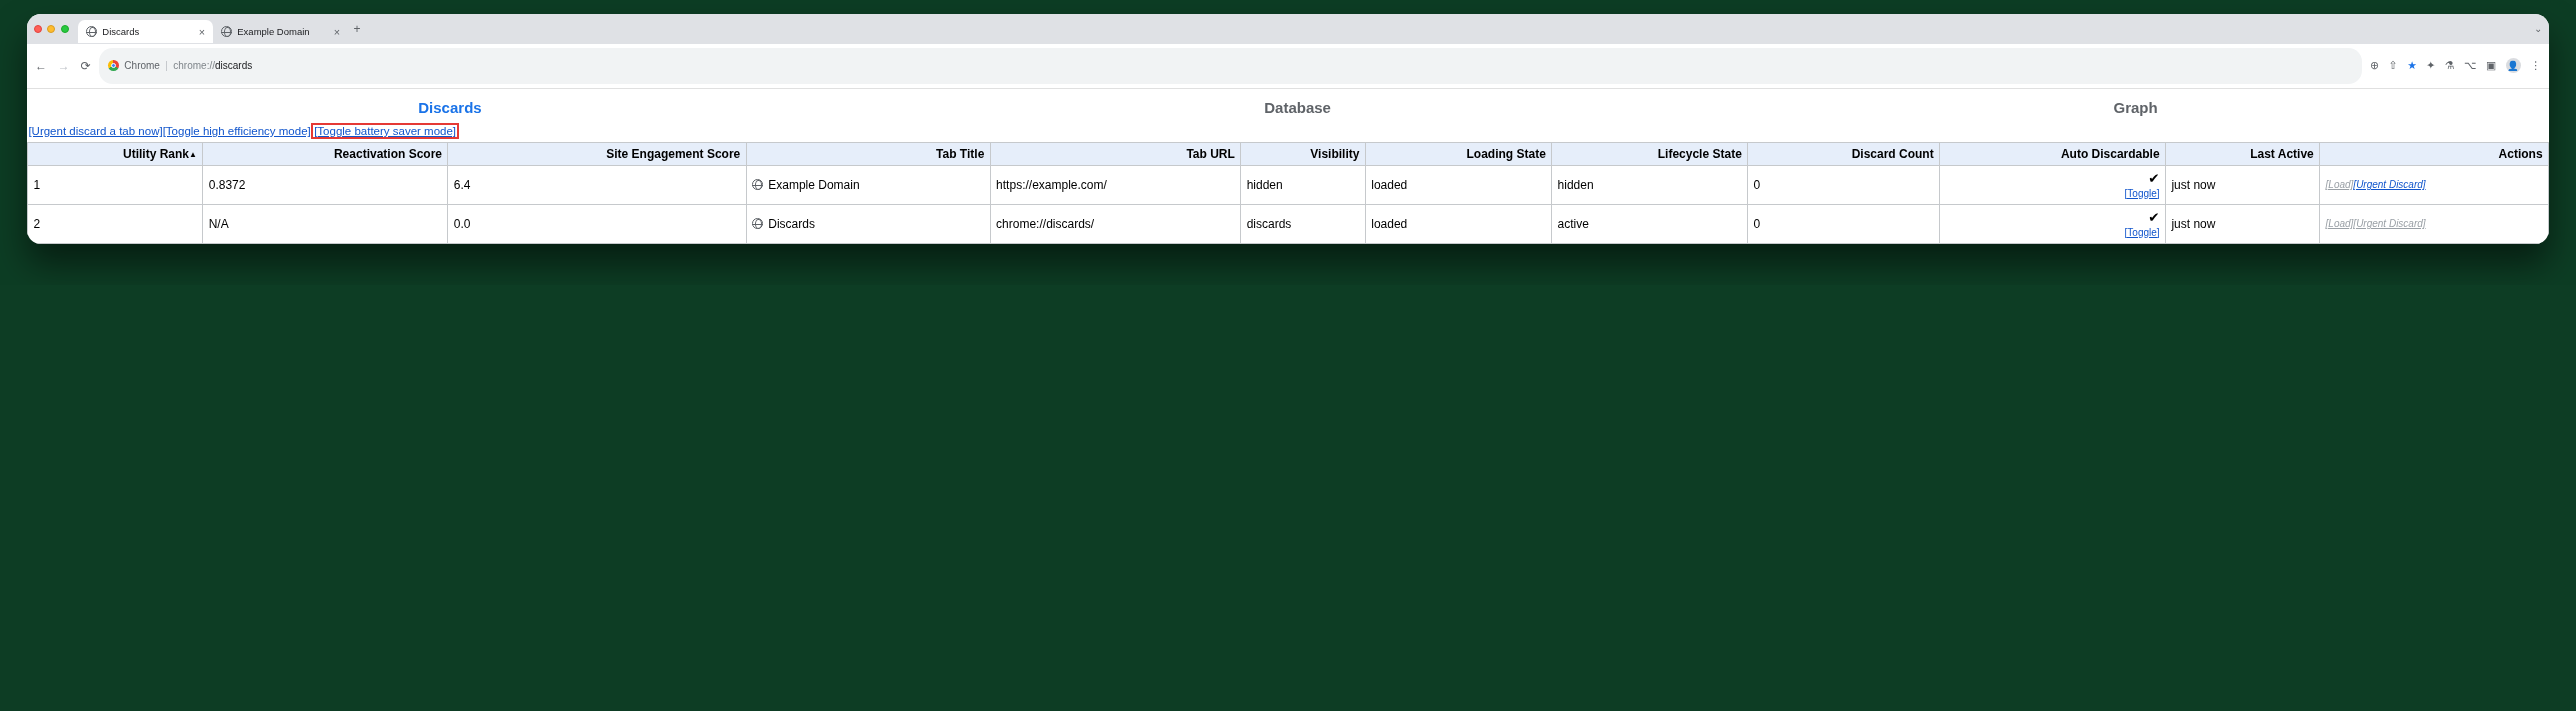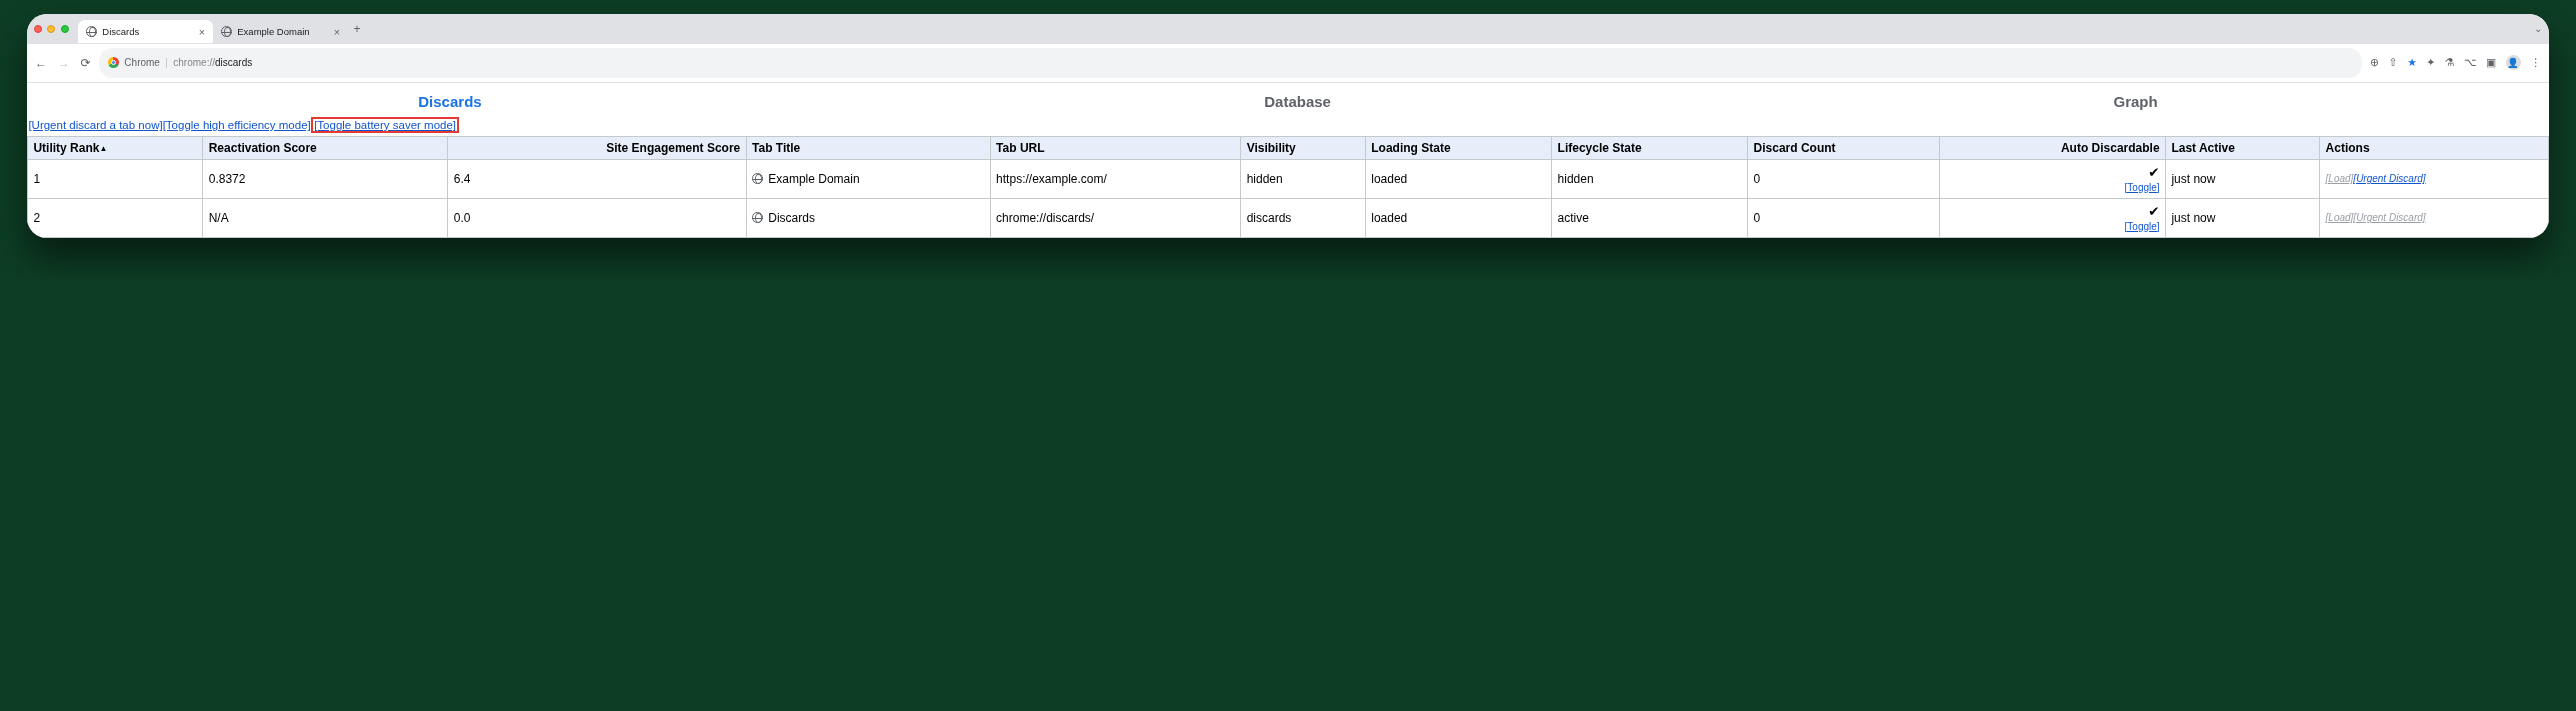--- a/index.html
+++ b/index.html
@@ -7,21 +7,21 @@
   margin: 0;
   padding: 0;
   background: #0d3d24;
   font-family: Arial, Helvetica, sans-serif;
 }
 .stage {
   padding: 13.5px 27px 41px;
 }
 .browser {
   background: #fff;
-  border-radius: 20px;
+  border-radius: 14px;
   box-shadow: 0 20px 34px rgba(0,0,0,0.5);
   overflow: hidden;
 }
 
 .tabstrip {
   display: flex;
   align-items: center;
   background: #dfe1e5;
   height: 30px;
   padding: 0 6.8px;
@@ -66,21 +66,21 @@
   background: #fff;
   padding: 4px 8px;
   gap: 8px;
   border-bottom: 0.7px solid #e0e0e0;
 }
 .nav-icons { display: flex; align-items: center; gap: 10.8px; color: #5f6368; font-size: 12px; }
 .nav-icons .dim { color: #bdc1c6; }
 .omnibox {
   flex: 1; display: flex; align-items: center;
   background: #f1f3f4; border-radius: 13.5px;
-  height: 30px; padding: 0 9.5px;
+  height: 36px; padding: 0 9.5px;
   font-size: 10px; color: #5f6368; gap: 5.4px;
 }
 .omnibox .pre { color: #5f6368; }
 .omnibox .sep { color: #bdc1c6; }
 .omnibox .path { color: #202124; }
 .omnibox .path .dim { color: #80868b; }
 .right-icons { display: flex; align-items: center; gap: 9.5px; color: #5f6368; font-size: 10.8px; }
 .right-icons .star { color: #1a73e8; }
 .right-icons .avatar {
   width: 15px; height: 15px; border-radius: 50%;
@@ -124,20 +124,21 @@
 table.data th, table.data td {
   border: 0.7px solid #c6c9cc;
   padding: 4px 5.4px;
   text-align: left;
   vertical-align: middle;
 }
 table.data th {
   background: #e6eefa;
   font-weight: 700;
   color: #000;
+  text-align: right;
 }
 table.data th.center, table.data td.center { text-align: right; }
 .sort-arrow { font-size: 8px; vertical-align: middle; }
 .tabtitle-cell { display: flex; align-items: center; gap: 5.4px; }
 .check { font-size: 13.5px; }
 .toggle-link, .load-link, .urgent-link {
   color: #1155cc; text-decoration: underline; font-size: 10px;
 }
 .load-link { color: #9aa0a6; }
 .urgent-link.dim { color: #9aa0a6; }

